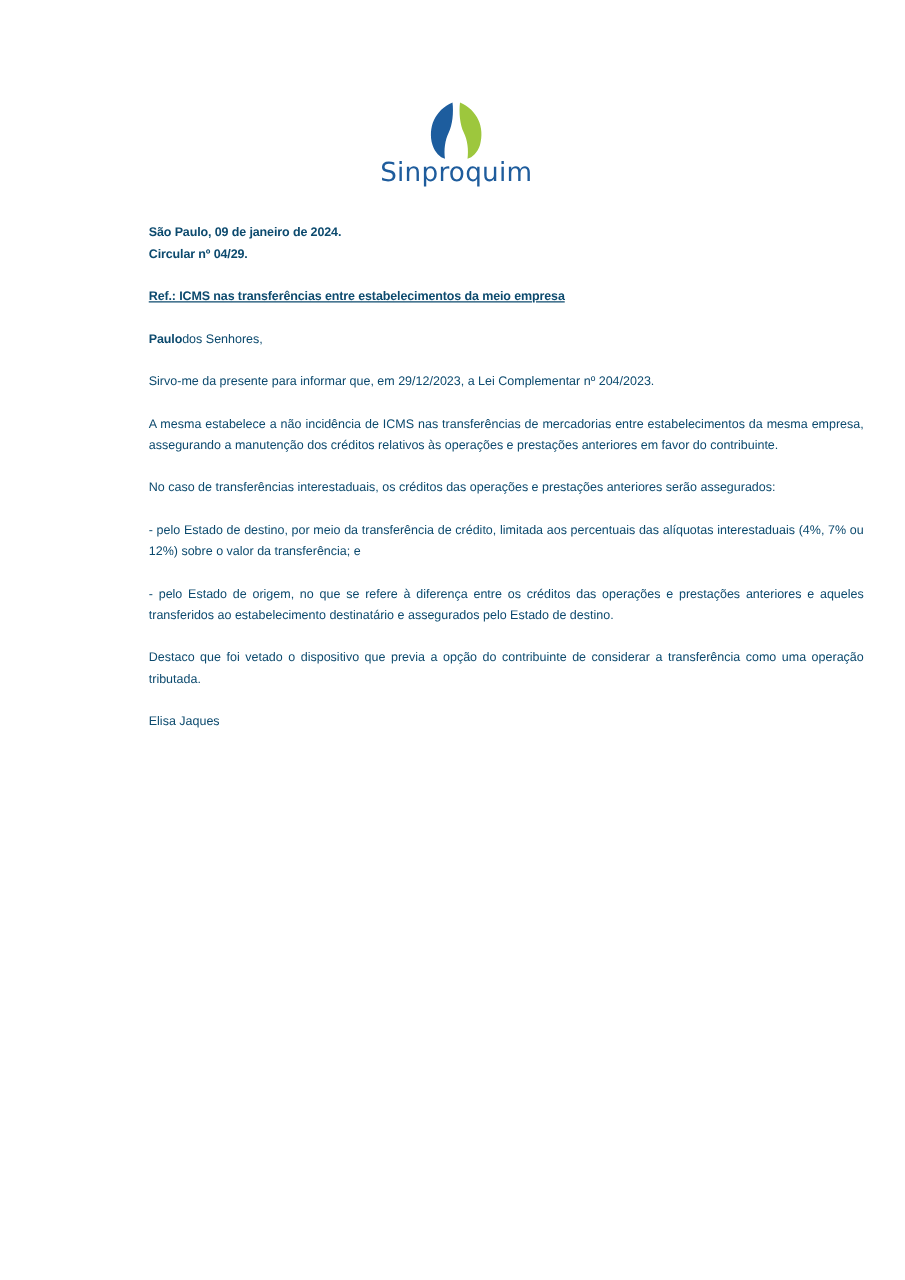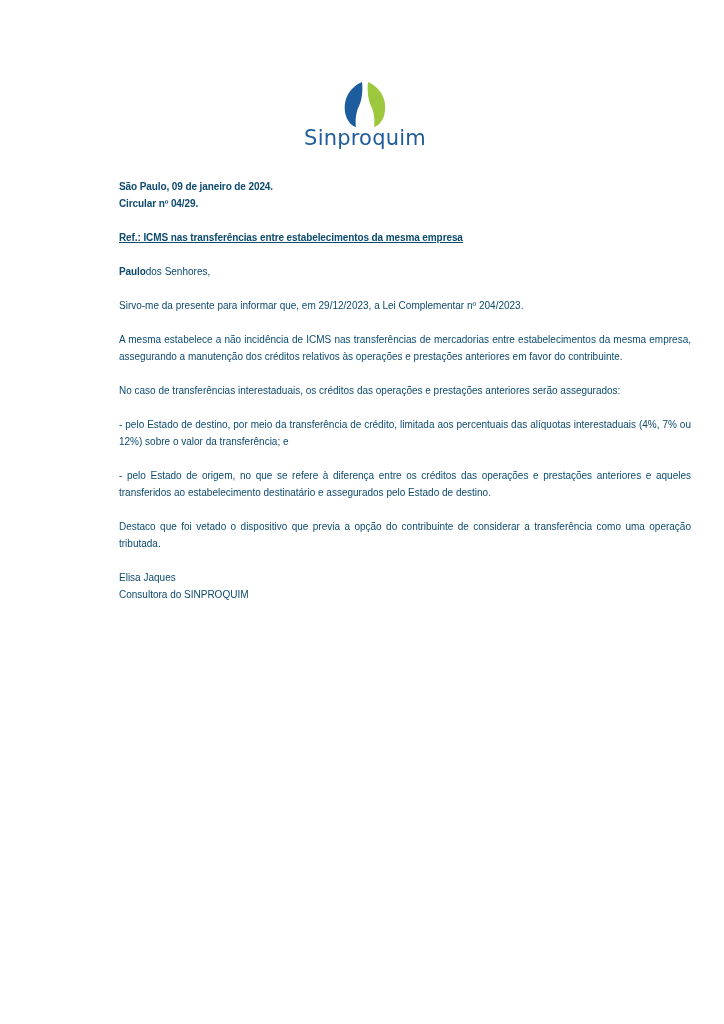--- a/index.html
+++ b/index.html
@@ -25,28 +25,27 @@
     <svg width="54" height="48" viewBox="0 0 54 48">
       <path id="leaf-blue" d="M24 2 C10 8 4 22 8 36 C10 42 14 46 18 47 C17 40 18 32 21 26 C24 20 25 10 24 2 Z" fill="#1d5d9e"></path>
       <path id="leaf-green" d="M30 2 C44 8 50 22 46 36 C44 42 40 46 36 47 C37 40 36 32 33 26 C30 20 29 10 30 2 Z" fill="#9dc73d"></path>
     </svg>
     <div class="logo-text">Sinproquim</div>
   </div>
 
   <div class="content">
     <p class="bold">São Paulo, 09 de janeiro de 2024.</p>
     <p class="bold">Circular nº 04/29.</p>
-    <p class="ref">Ref.: ICMS nas transferências entre estabelecimentos da mesma empresa</p>
+    <p class="ref">Ref.: ICMS nas transferências entre estabelecimentos da meio empresa</p>
 
     <p class="gap"><span class="bold">Paulo</span><span>dos Senhores,</span></p>
 
     <p class="gap just">Sirvo-me da presente para informar que, em 29/12/2023, a Lei Complementar nº 204/2023.</p>
     <p class="gap just">A mesma estabelece a não incidência de ICMS nas transferências de mercadorias entre estabelecimentos da mesma empresa, assegurando a manutenção dos créditos relativos às operações e prestações anteriores em favor do contribuinte.</p>
     <p class="gap just">No caso de transferências interestaduais, os créditos das operações e prestações anteriores serão assegurados:</p>
     <p class="gap just">- pelo Estado de destino, por meio da transferência de crédito, limitada aos percentuais das alíquotas interestaduais (4%, 7% ou 12%) sobre o valor da transferência; e</p>
     <p class="gap just">- pelo Estado de origem, no que se refere à diferença entre os créditos das operações e prestações anteriores e aqueles transferidos ao estabelecimento destinatário e assegurados pelo Estado de destino.</p>
     <p class="gap just">Destaco que foi vetado o dispositivo que previa a opção do contribuinte de considerar a transferência como uma operação tributada.</p>
 
 
     <p class="gap sign">Elisa Jaques</p>
-    <p class="sign">Consultora do SINPROQUIM</p>
   </div>
 </div>
 
 </body></html>

